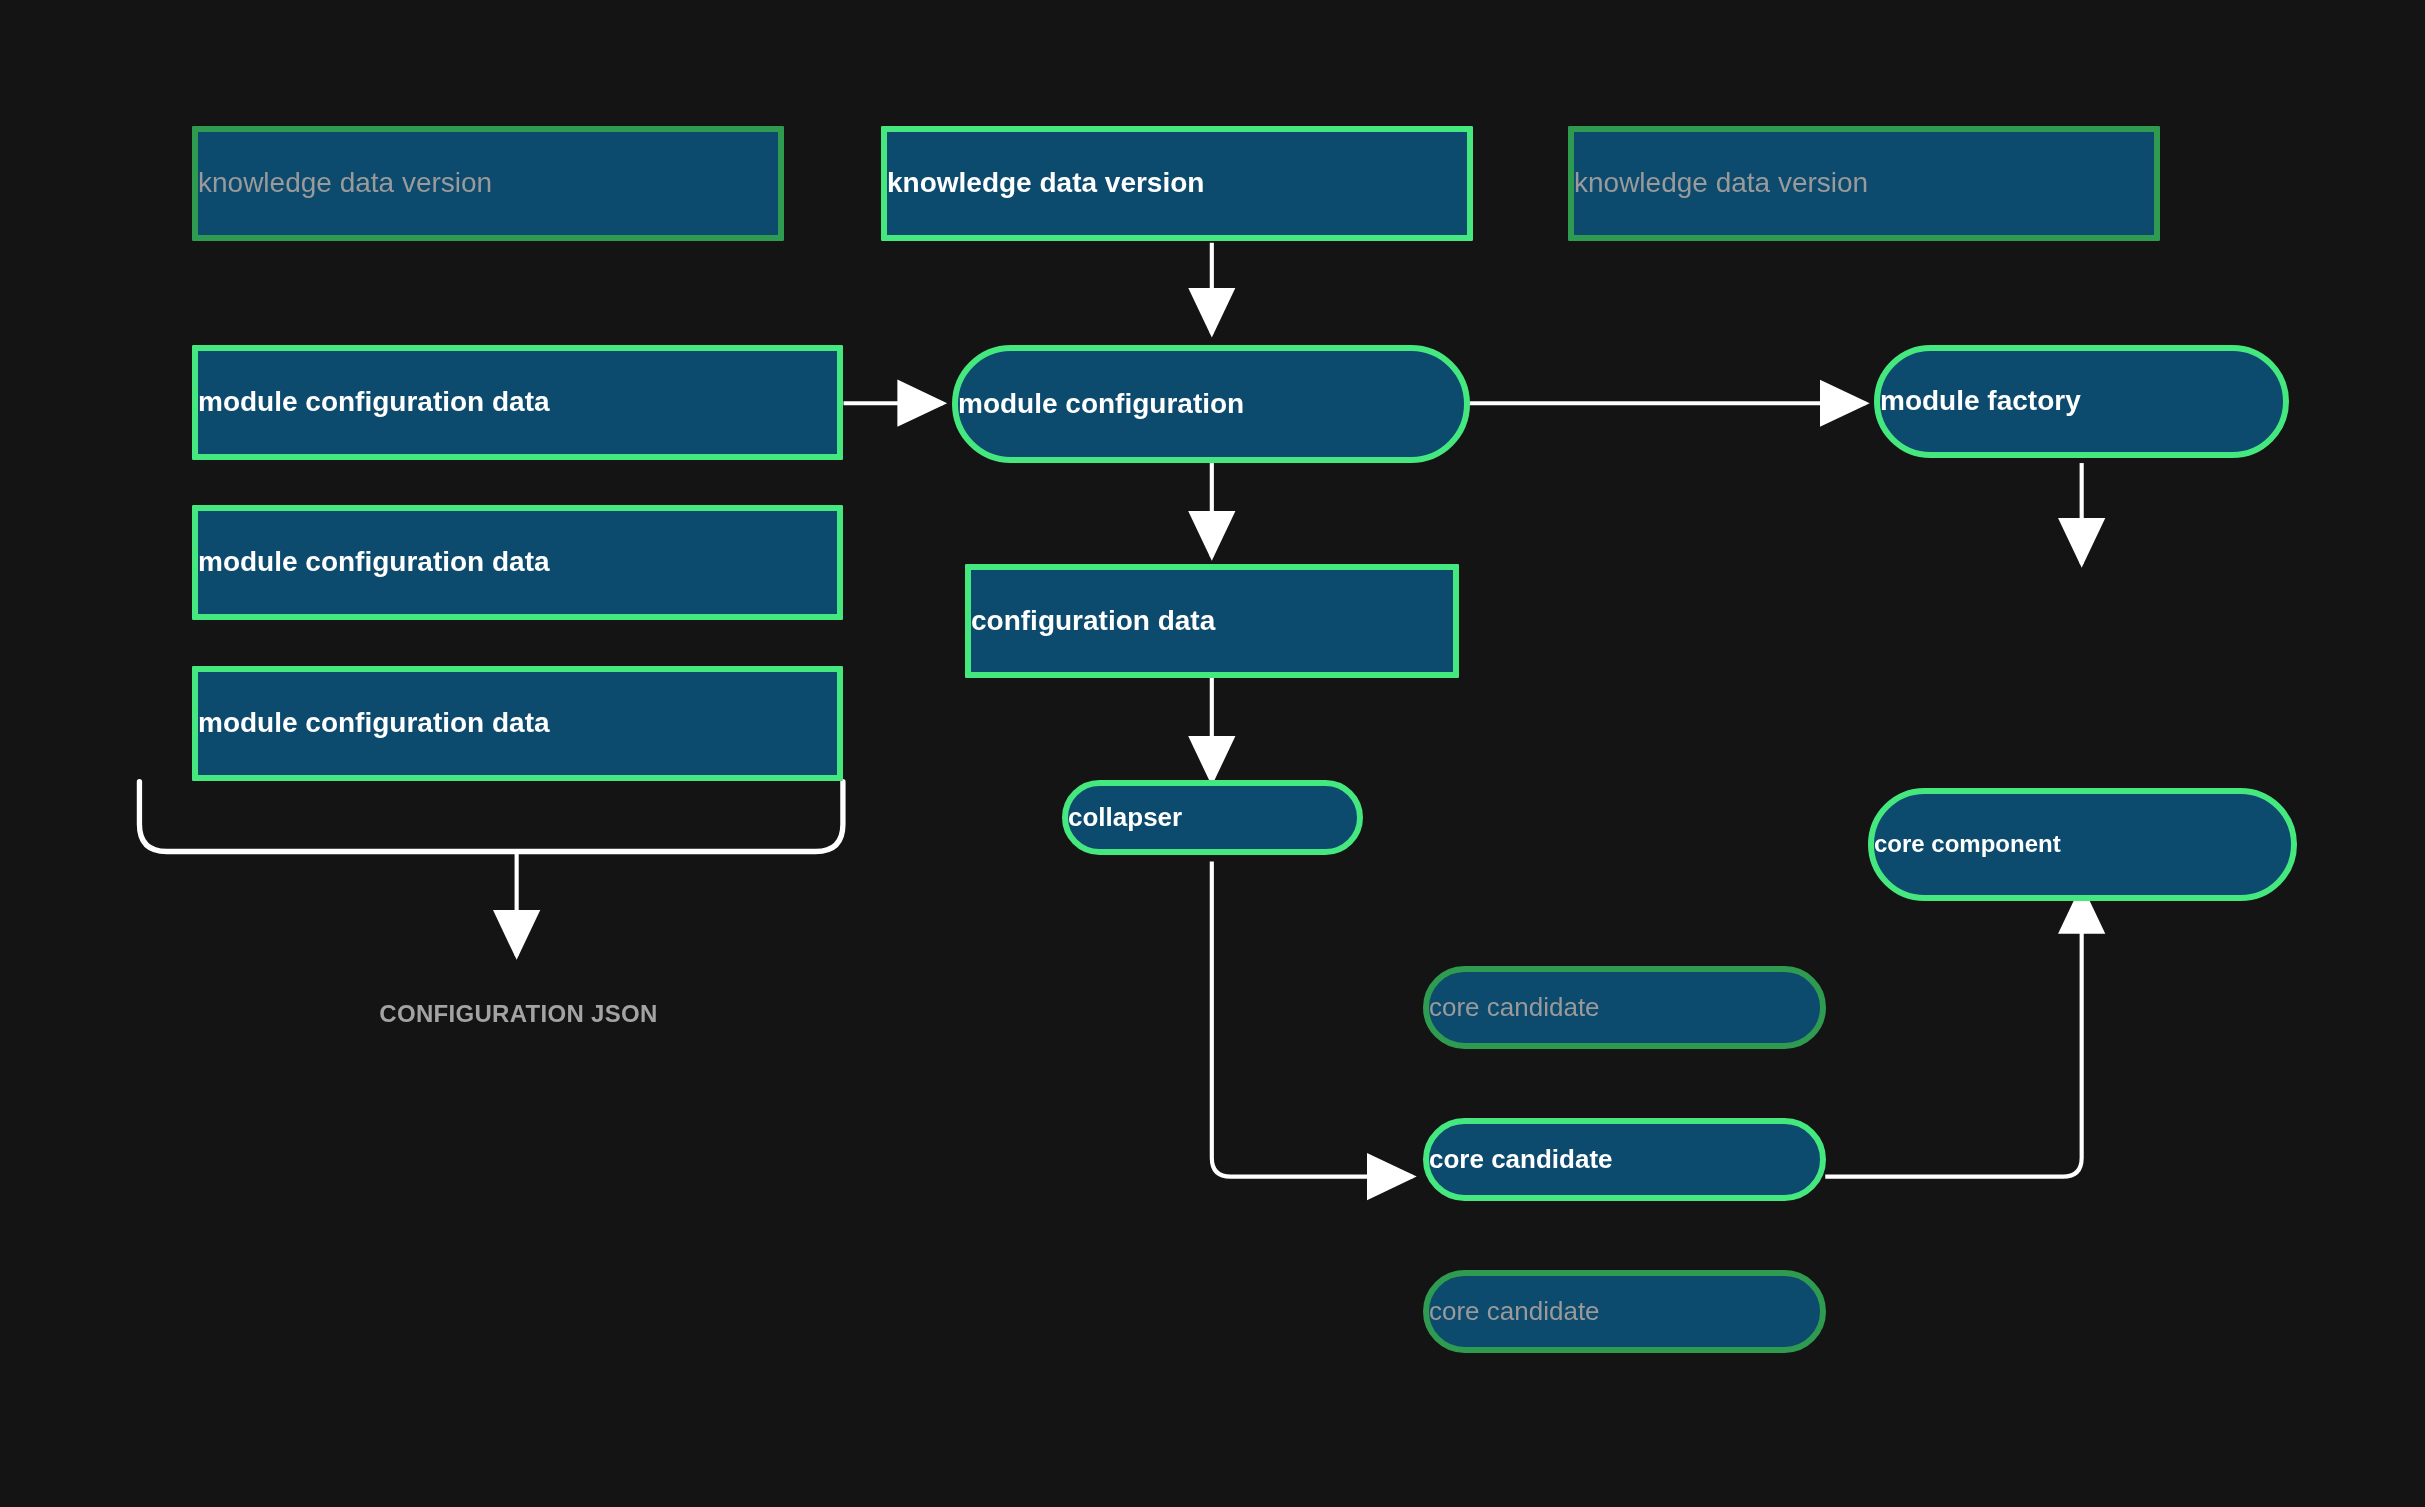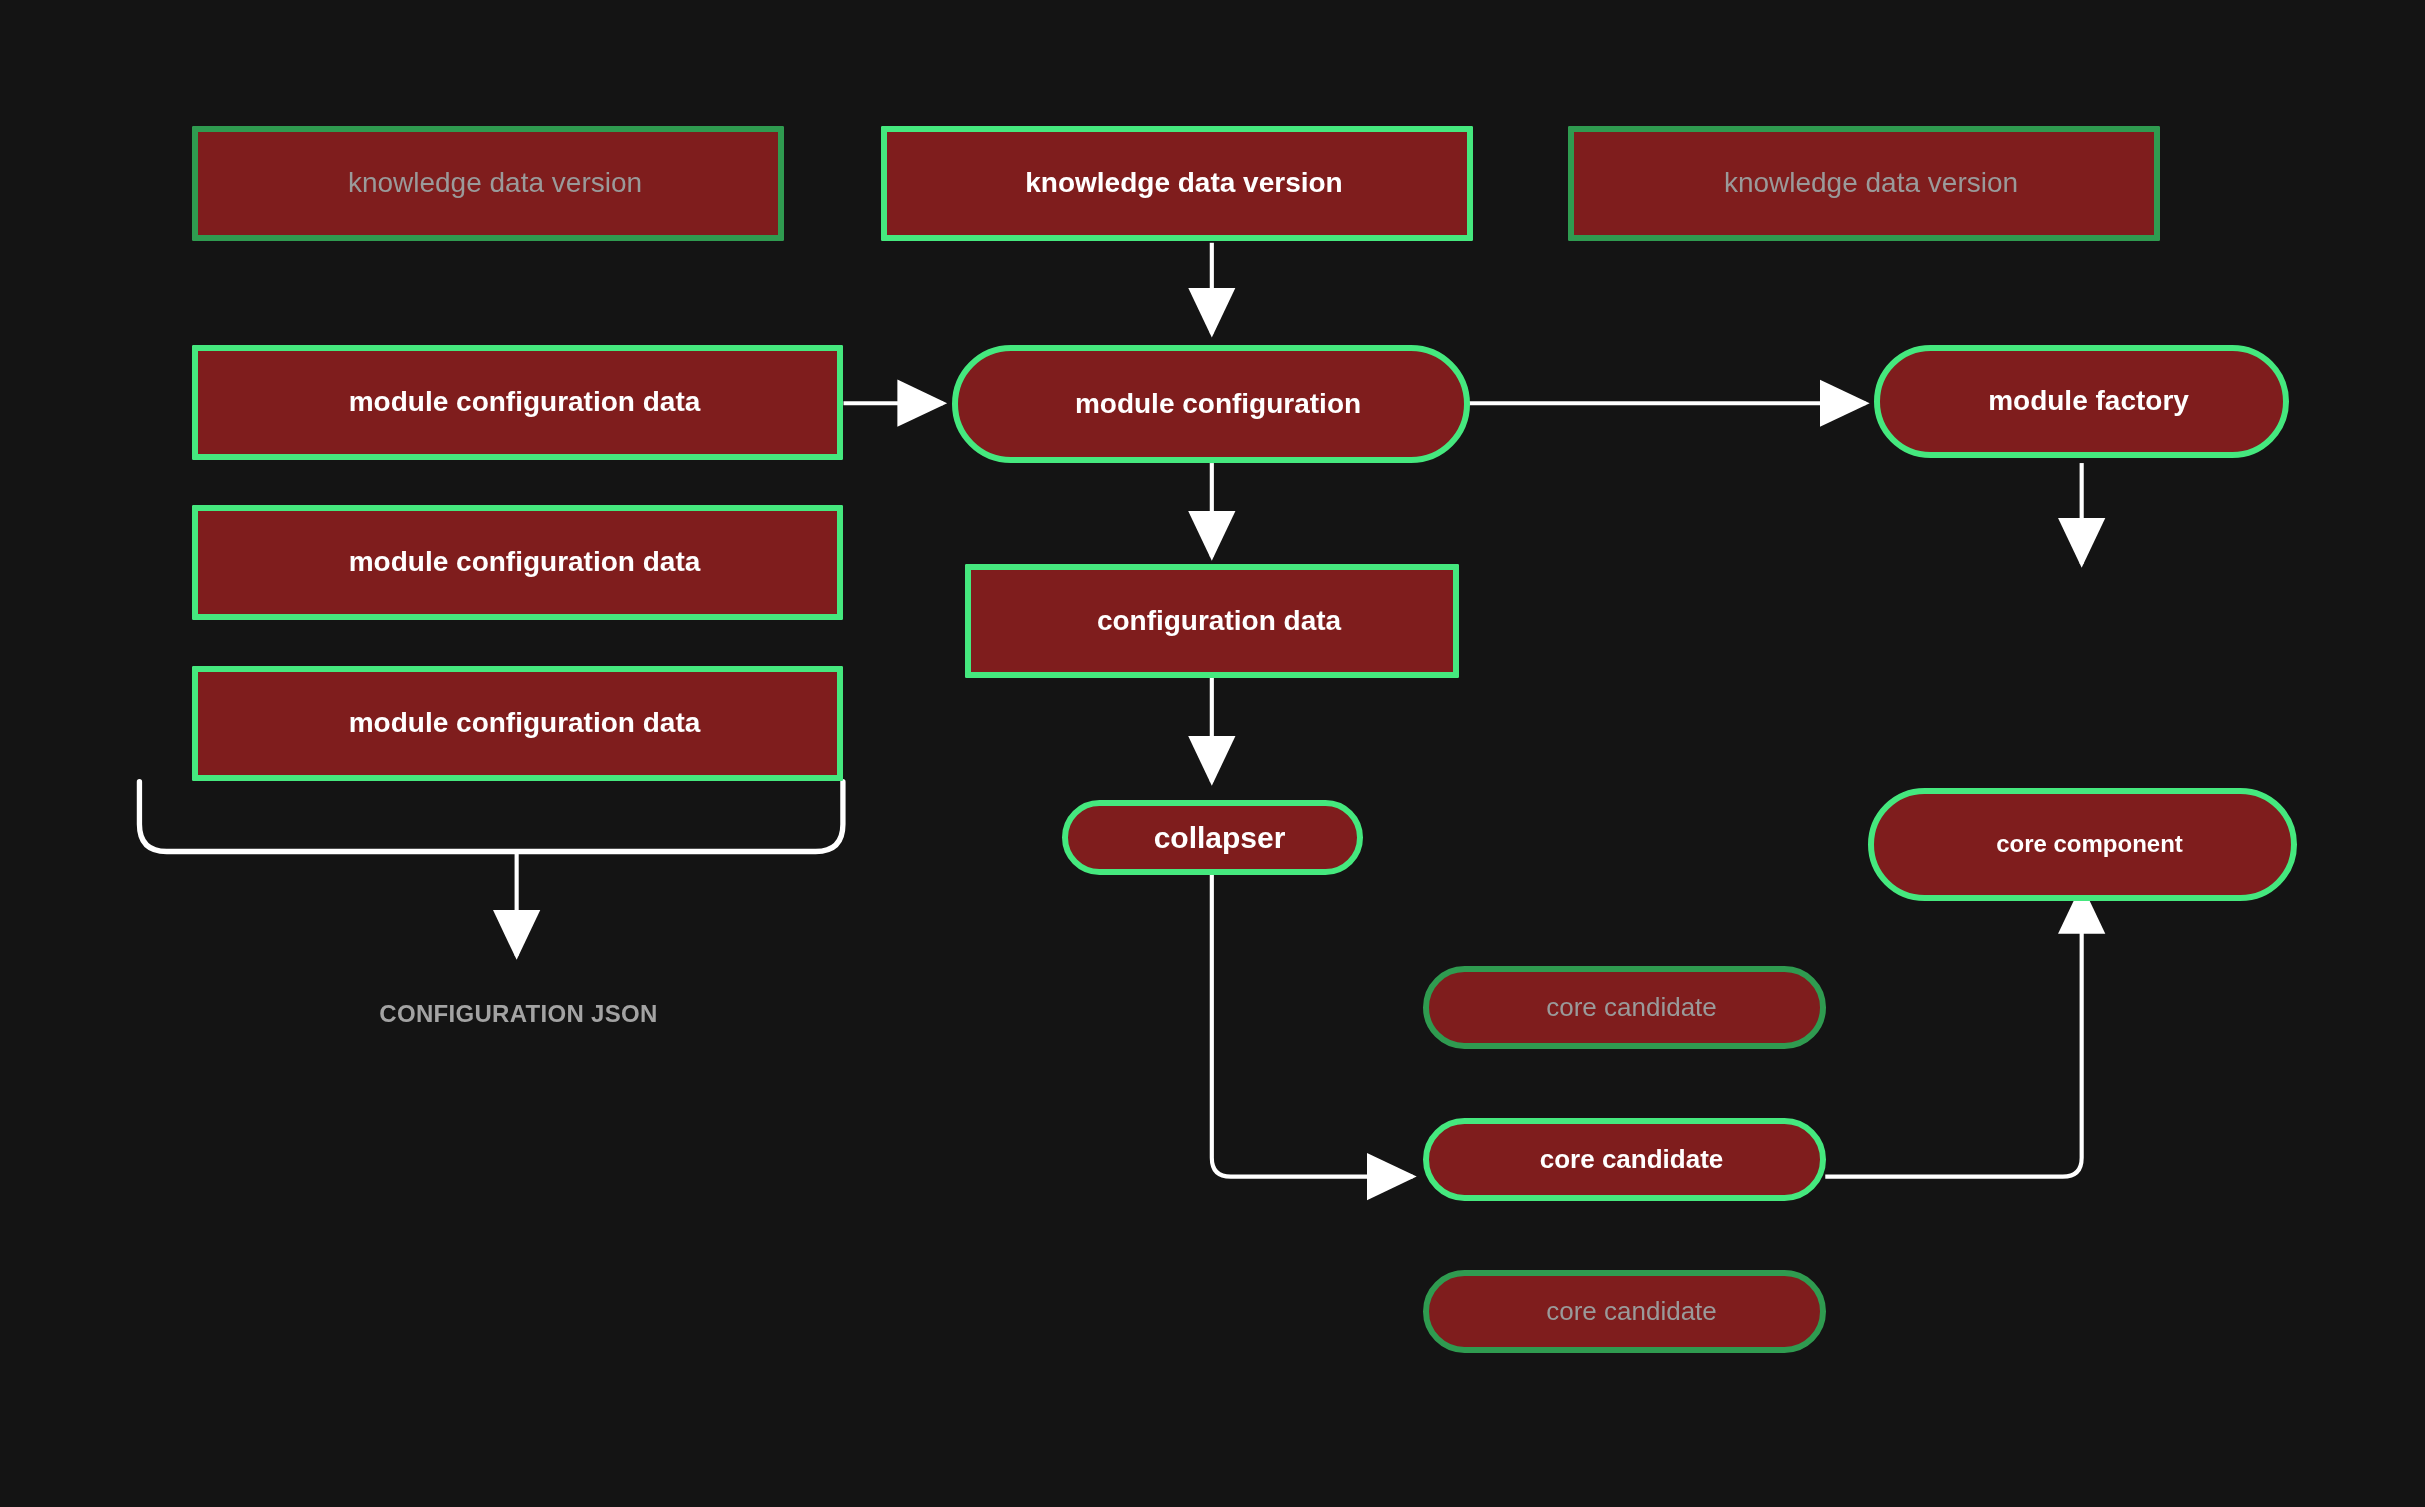--- a/index.html
+++ b/index.html
@@ -21,28 +21,26 @@
     top: 0;
     width: 2426px;
     height: 1507px;
     pointer-events: none;
   }
   .node {
     position: absolute;
     box-sizing: border-box;
     display: flex;
     align-items: center;
-    justify-content: center;
-    background: #7f1d1d;
+    background: #0c4a6e;
     border-style: solid;
     border-width: 6.5px;
     text-align: center;
     line-height: 1.1;
     white-space: nowrap;
-    padding-left: 14px;
   }
   .node.rect   { border-radius: 1.2px; }
   .node.pill   { border-radius: 592px; }
 
   .node.active { border-color: #45e87e; color: #ffffff; font-weight: bold; }
   .node.dim    { border-color: #2f9b50; color: #9a9a9a; font-weight: normal; }
 
   .node span { display: block; }
 
   .caption {
@@ -117,21 +115,21 @@
   </div>
 
   <div class="node rect active" style="left:965px; top:564px; width:494px; height:114px; font-size:28px;">
     <span>configuration data</span>
   </div>
 
   <div class="node pill active" style="left:952px; top:345px; width:518px; height:118px; font-size:28px;">
     <span>module configuration</span>
   </div>
 
-  <div class="node pill active" style="left:1062px; top:800px; width:301px; height:75px; font-size:30px;">
+  <div class="node pill active" style="left:1062px; top:780px; width:301px; height:75px; font-size:26px;">
     <span>collapser</span>
   </div>
 
   <div class="node pill active" style="left:1874px; top:345px; width:415px; height:113px; font-size:28px;">
     <span>module factory</span>
   </div>
 
 
   <div class="node pill active" style="left:1868px; top:788px; width:429px; height:113px; font-size:24px;">
     <span>core component</span>

